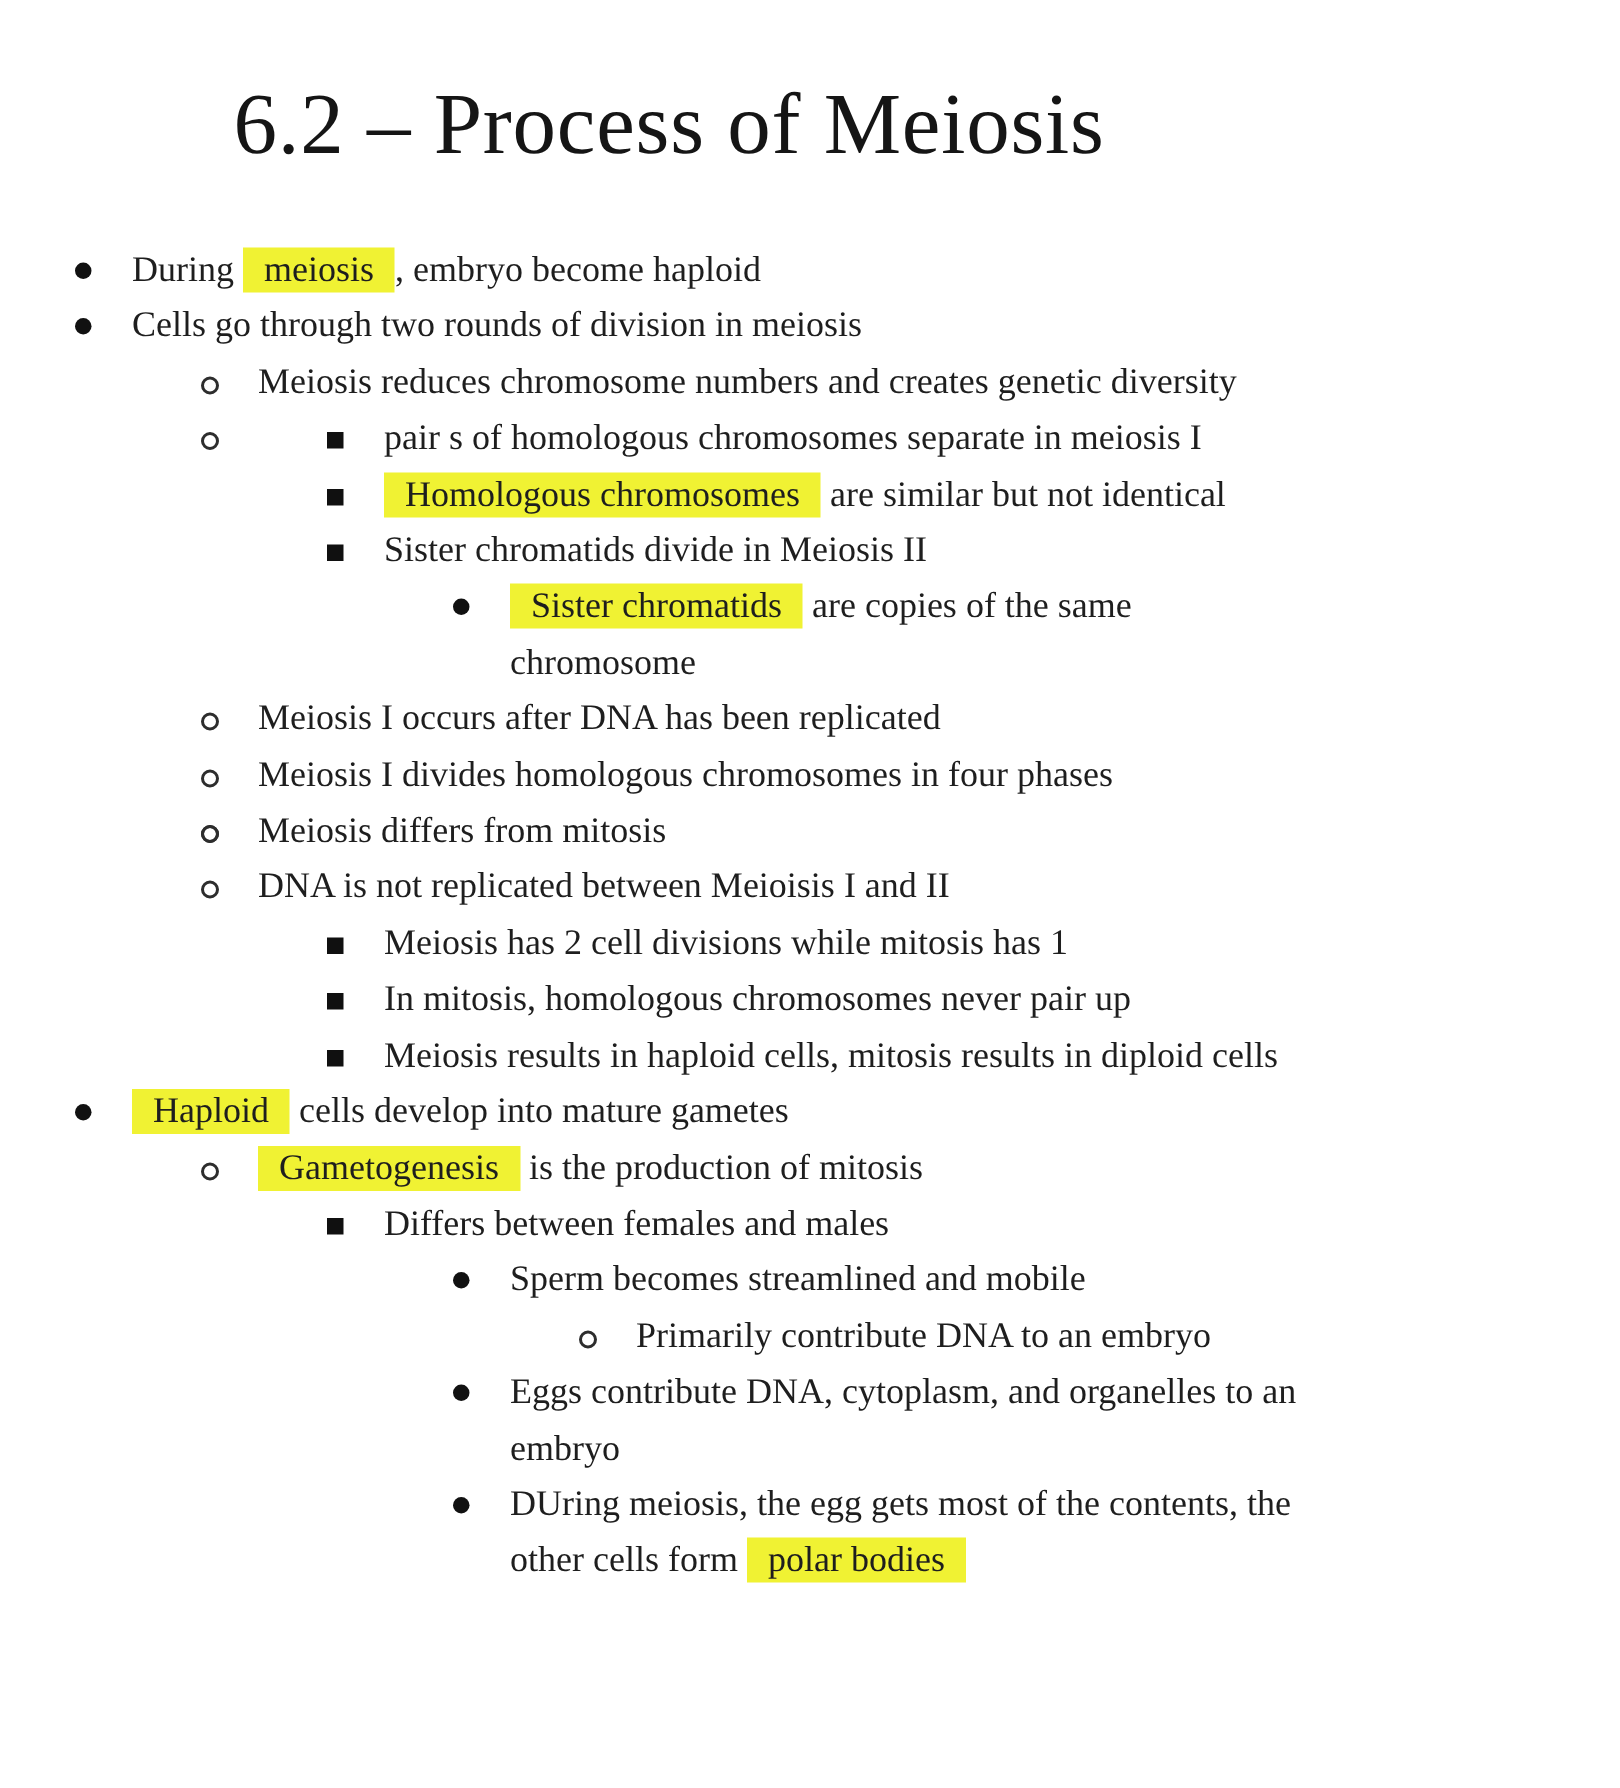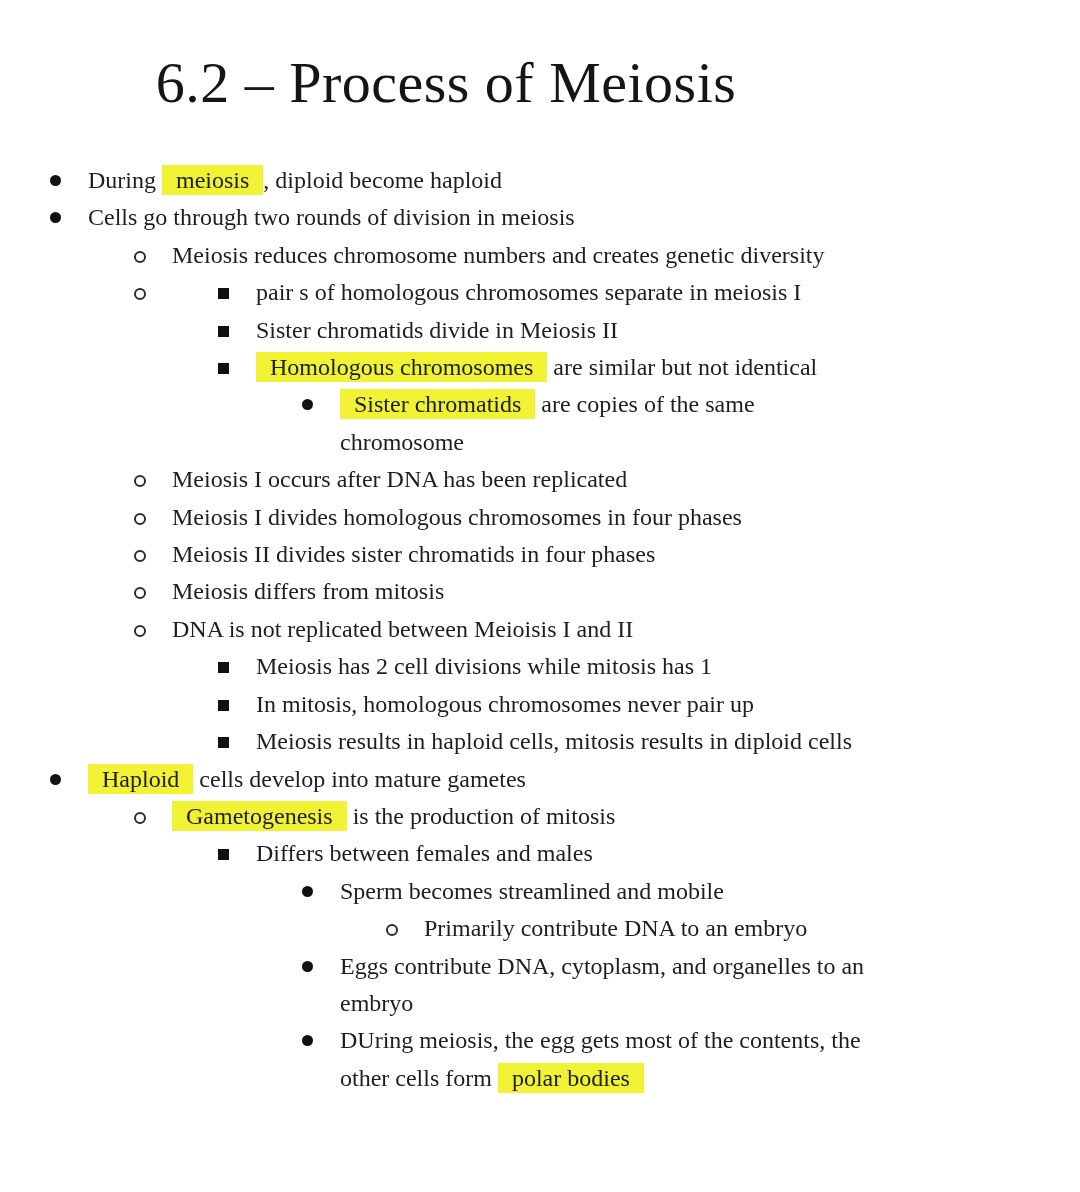--- a/index.html
+++ b/index.html
@@ -79,31 +79,31 @@
     box-decoration-break: clone;
     -webkit-box-decoration-break: clone;
   }
 </style>
 </head>
 <body style="color: rgb(30, 30, 30); background: rgb(255, 255, 255);">
 
 <div class="page">
   <h1 class="title">6.2 – Process of Meiosis</h1>
   <div class="list">
-      <div class="row level-1"><span class="bullet disc"></span><span class="text"><span>During </span><span class="hl">meiosis</span><span>, diploid become haploid</span></span></div>
+      <div class="row level-1"><span class="bullet disc"></span><span class="text"><span>During </span><span class="hl">meiosis</span><span>, embryo become haploid</span></span></div>
       <div class="row level-1"><span class="bullet disc"></span><span class="text"><span>Cells go through two rounds of division in meiosis</span></span></div>
       <div class="row level-2"><span class="bullet circle"></span><span class="text"><span>Meiosis reduces chromosome numbers and creates genetic diversity</span></span></div>
       <div class="row level-2"><span class="bullet circle"></span></div>
       <div class="row level-3"><span class="bullet square"></span><span class="text"><span>pair s of homologous chromosomes separate in meiosis I</span></span></div>
+      <div class="row level-3"><span class="bullet square"></span><span class="text"><span class="hl">Homologous chromosomes</span><span> are similar but not identical</span></span></div>
       <div class="row level-3"><span class="bullet square"></span><span class="text"><span>Sister chromatids divide in Meiosis II</span></span></div>
-      <div class="row level-3"><span class="bullet square"></span><span class="text"><span class="hl">Homologous chromosomes</span><span> are similar but not identical</span></span></div>
       <div class="row level-4"><span class="bullet disc"></span><span class="text"><span class="hl">Sister chromatids</span><span> are copies of the same chromosome</span></span></div>
       <div class="row level-2"><span class="bullet circle"></span><span class="text"><span>Meiosis I occurs after DNA has been replicated</span></span></div>
       <div class="row level-2"><span class="bullet circle"></span><span class="text"><span>Meiosis I divides homologous chromosomes in four phases</span></span></div>
-      <div class="row level-2"><span class="bullet circle"></span><span class="text"><span>Meiosis II divides sister chromatids in four phases</span></span></div>
+      <div class="row level-2"><span class="bullet circle"></span></div>
       <div class="row level-2"><span class="bullet circle"></span><span class="text"><span>Meiosis differs from mitosis</span></span></div>
       <div class="row level-2"><span class="bullet circle"></span><span class="text"><span>DNA is not replicated between Meioisis I and II</span></span></div>
       <div class="row level-3"><span class="bullet square"></span><span class="text"><span>Meiosis has 2 cell divisions while mitosis has 1</span></span></div>
       <div class="row level-3"><span class="bullet square"></span><span class="text"><span>In mitosis, homologous chromosomes never pair up</span></span></div>
       <div class="row level-3"><span class="bullet square"></span><span class="text"><span>Meiosis results in haploid cells, mitosis results in diploid cells</span></span></div>
       <div class="row level-1"><span class="bullet disc"></span><span class="text"><span class="hl">Haploid</span><span> cells develop into mature gametes</span></span></div>
       <div class="row level-2"><span class="bullet circle"></span><span class="text"><span class="hl">Gametogenesis</span><span> is the production of mitosis</span></span></div>
       <div class="row level-3"><span class="bullet square"></span><span class="text"><span>Differs between females and males</span></span></div>
       <div class="row level-4"><span class="bullet disc"></span><span class="text"><span>Sperm becomes streamlined and mobile</span></span></div>
       <div class="row level-5"><span class="bullet circle"></span><span class="text"><span>Primarily contribute DNA to an embryo</span></span></div>

